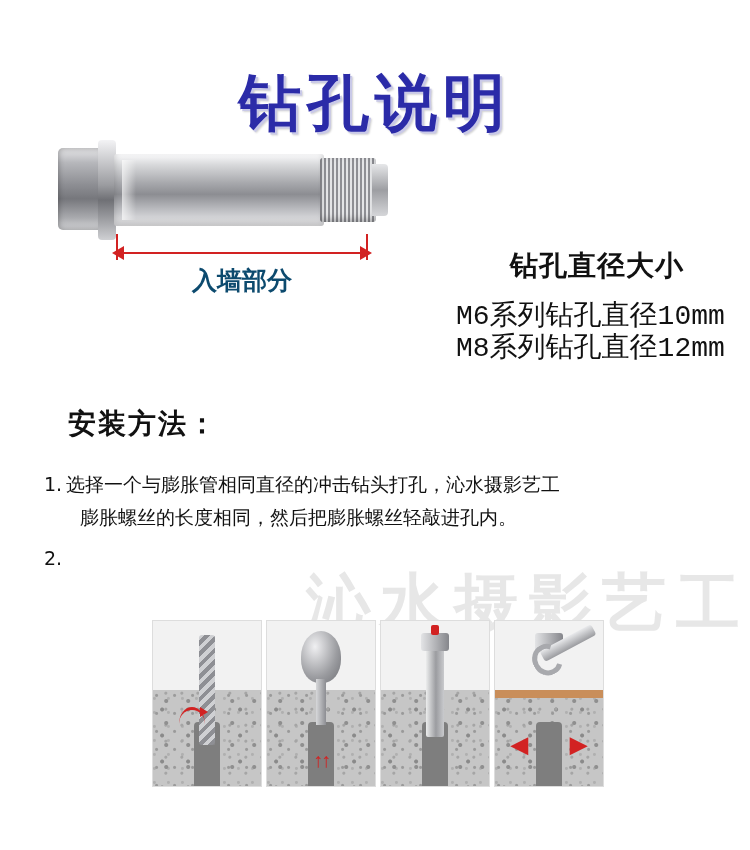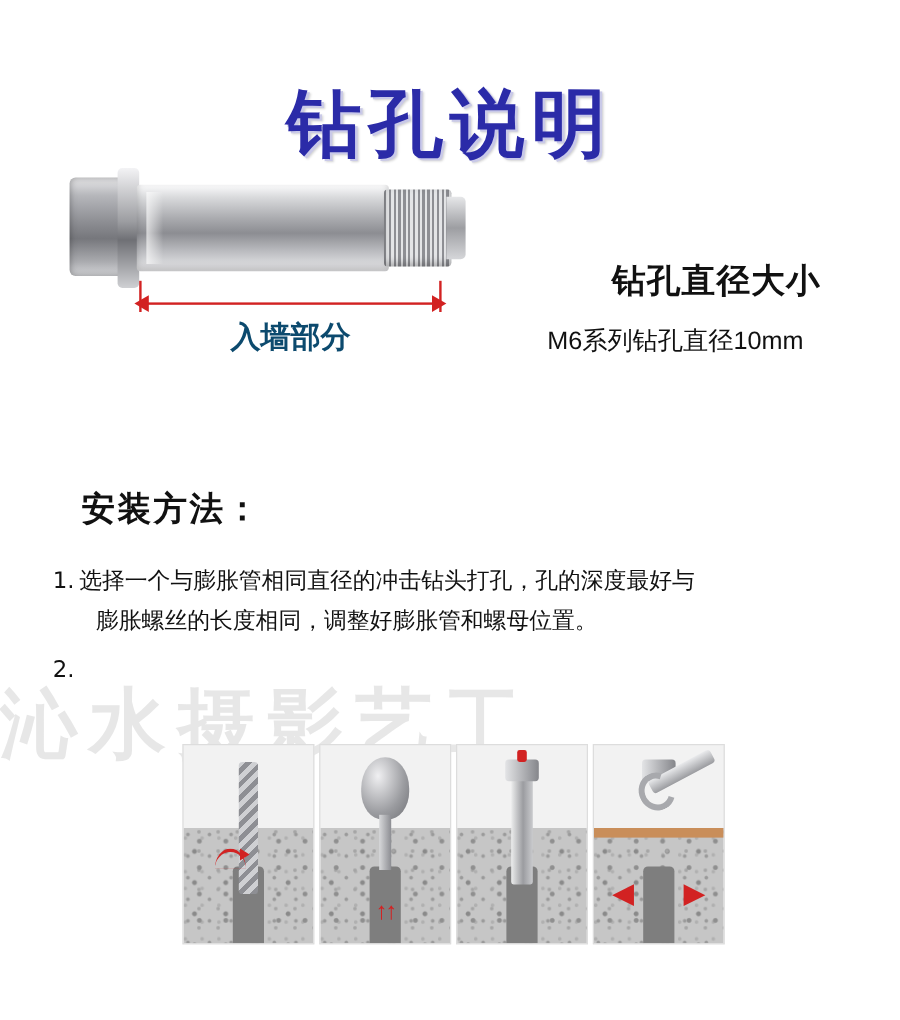--- a/index.html
+++ b/index.html
@@ -141,24 +141,25 @@
     left: 452px;
     width: 290px;
   }
   #spec-title {
     font-family: Liberation Serif, serif;
     font-size: 28px;
     font-weight: 700;
     text-align: center;
     margin-bottom: 16px;
     letter-spacing: 1px;
+    margin-top: 32px;
   }
   .spec-item {
-    font-family: Liberation Sans, sans-serif;
-    font-size: 21px;
+    font-family: Liberation Mono, monospace;
+    font-size: 28px;
     line-height: 32px;
     white-space: nowrap;
     padding-left: 4px;
   }
 
   
   #install-title {
     position: absolute;
     top: 405px;
     left: 56px;
@@ -185,21 +186,21 @@
   .step-text { flex: 1; }
   .step-text .l2 { display: block; padding-left: 14px; }
   .step2 .step-text .l2 { padding-left: 0px; }
 
   
   #watermark {
     position: absolute;
     top: 560px;
     left: 0;
     width: 750px;
-    text-align: left;
+    text-align: right;
     font-family: "DejaVu Sans", sans-serif;
     font-size: 64px;
     font-weight: 700;
     color: rgba(120,120,120,0.18);
     letter-spacing: 10px;
     pointer-events: none;
   }
 
   
   #photo-strip {
@@ -377,30 +378,31 @@
   <div class="meas-tick tick-r"></div>
   <div class="meas-line"></div>
   <div class="meas-arrow-l"></div>
   <div class="meas-arrow-r"></div>
   <div id="meas-label">入墙部分</div>
 </div>
 
 <div id="spec-block">
   <div id="spec-title">钻孔直径大小</div>
   <div class="spec-item">M6系列钻孔直径10mm</div>
+  <div class="spec-item">M8系列钻孔直径12mm</div>
 </div>
 
 <div id="install-title">安装方法：</div>
 
 <div id="steps">
   <div class="step step1">
     <div class="step-num">1.</div>
     <div class="step-text">
-      <span>选择一个与膨胀管相同直径的冲击钻头打孔，孔的深度最好与</span>
-      <span class="l2">膨胀螺丝的长度相同，调整好膨胀管和螺母位置。</span>
+      <span>选择一个与膨胀管相同直径的冲击钻头打孔，沁水摄影艺工</span>
+      <span class="l2">膨胀螺丝的长度相同，然后把膨胀螺丝轻敲进孔内。</span>
     </div>
   </div>
   <div class="step step2">
     <div class="step-num">2.</div>
     <div class="step-text">
     </div>
   </div>
 </div>
 
 <div id="watermark">沁水摄影艺工</div>

